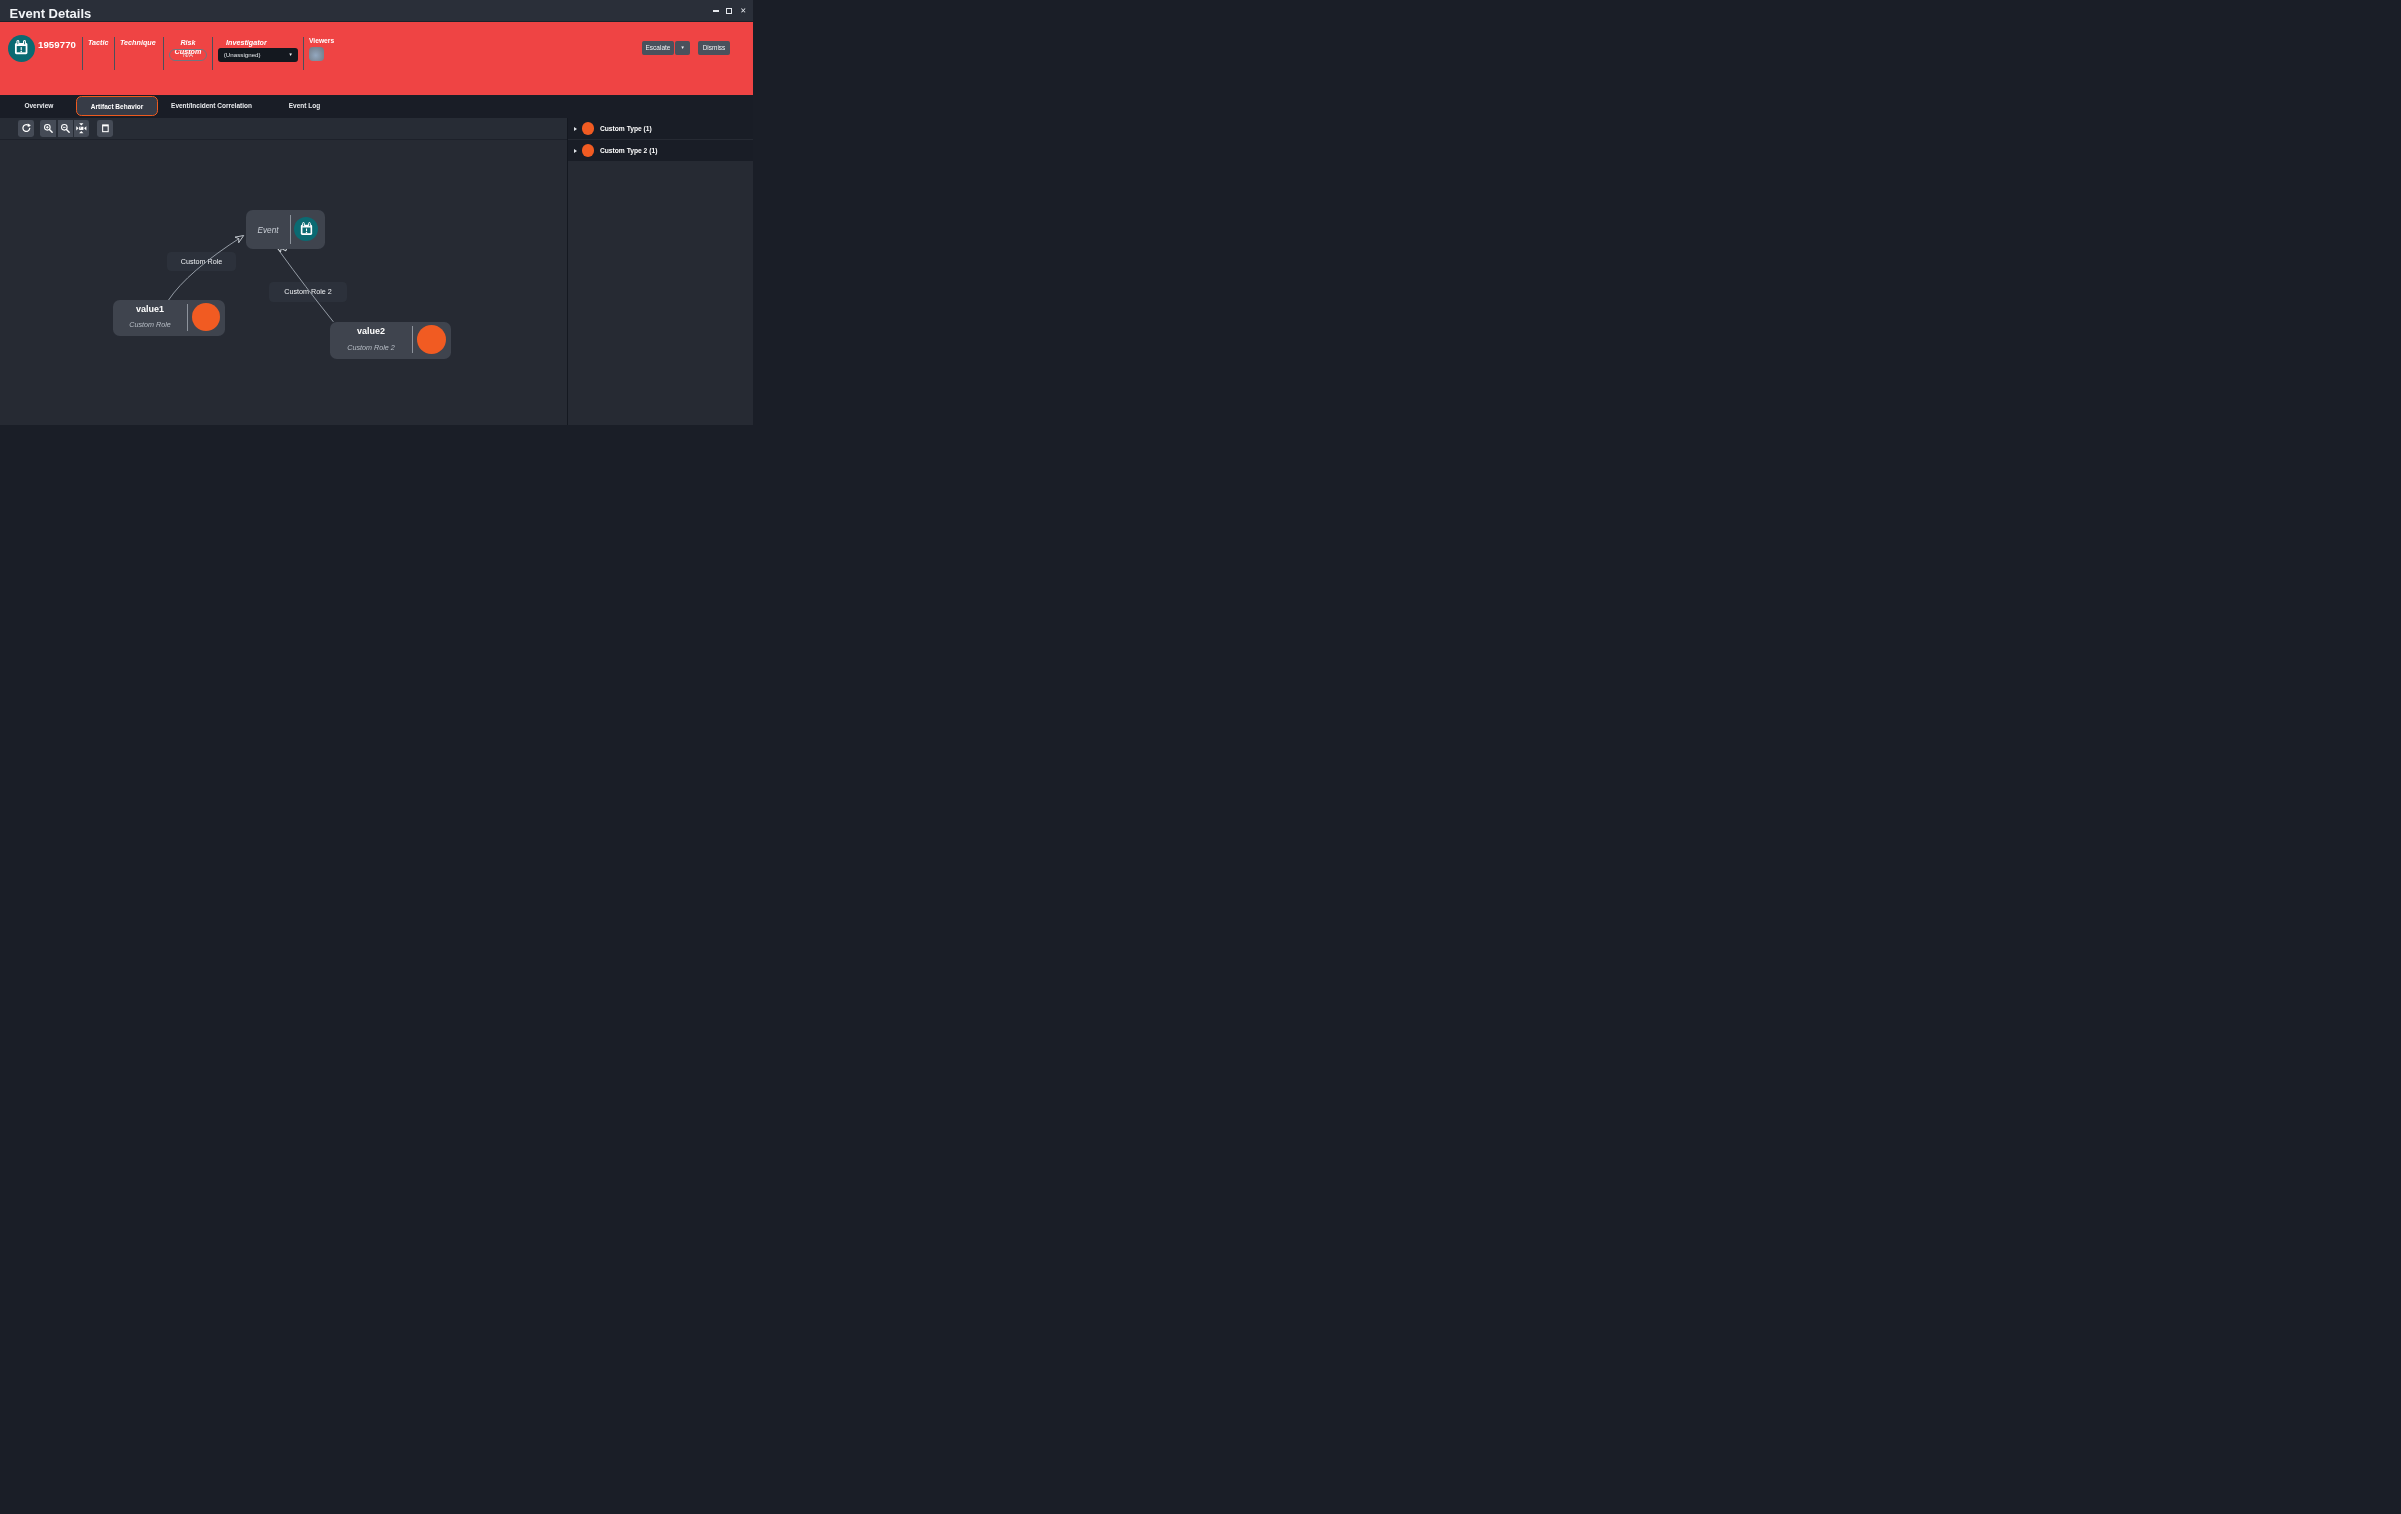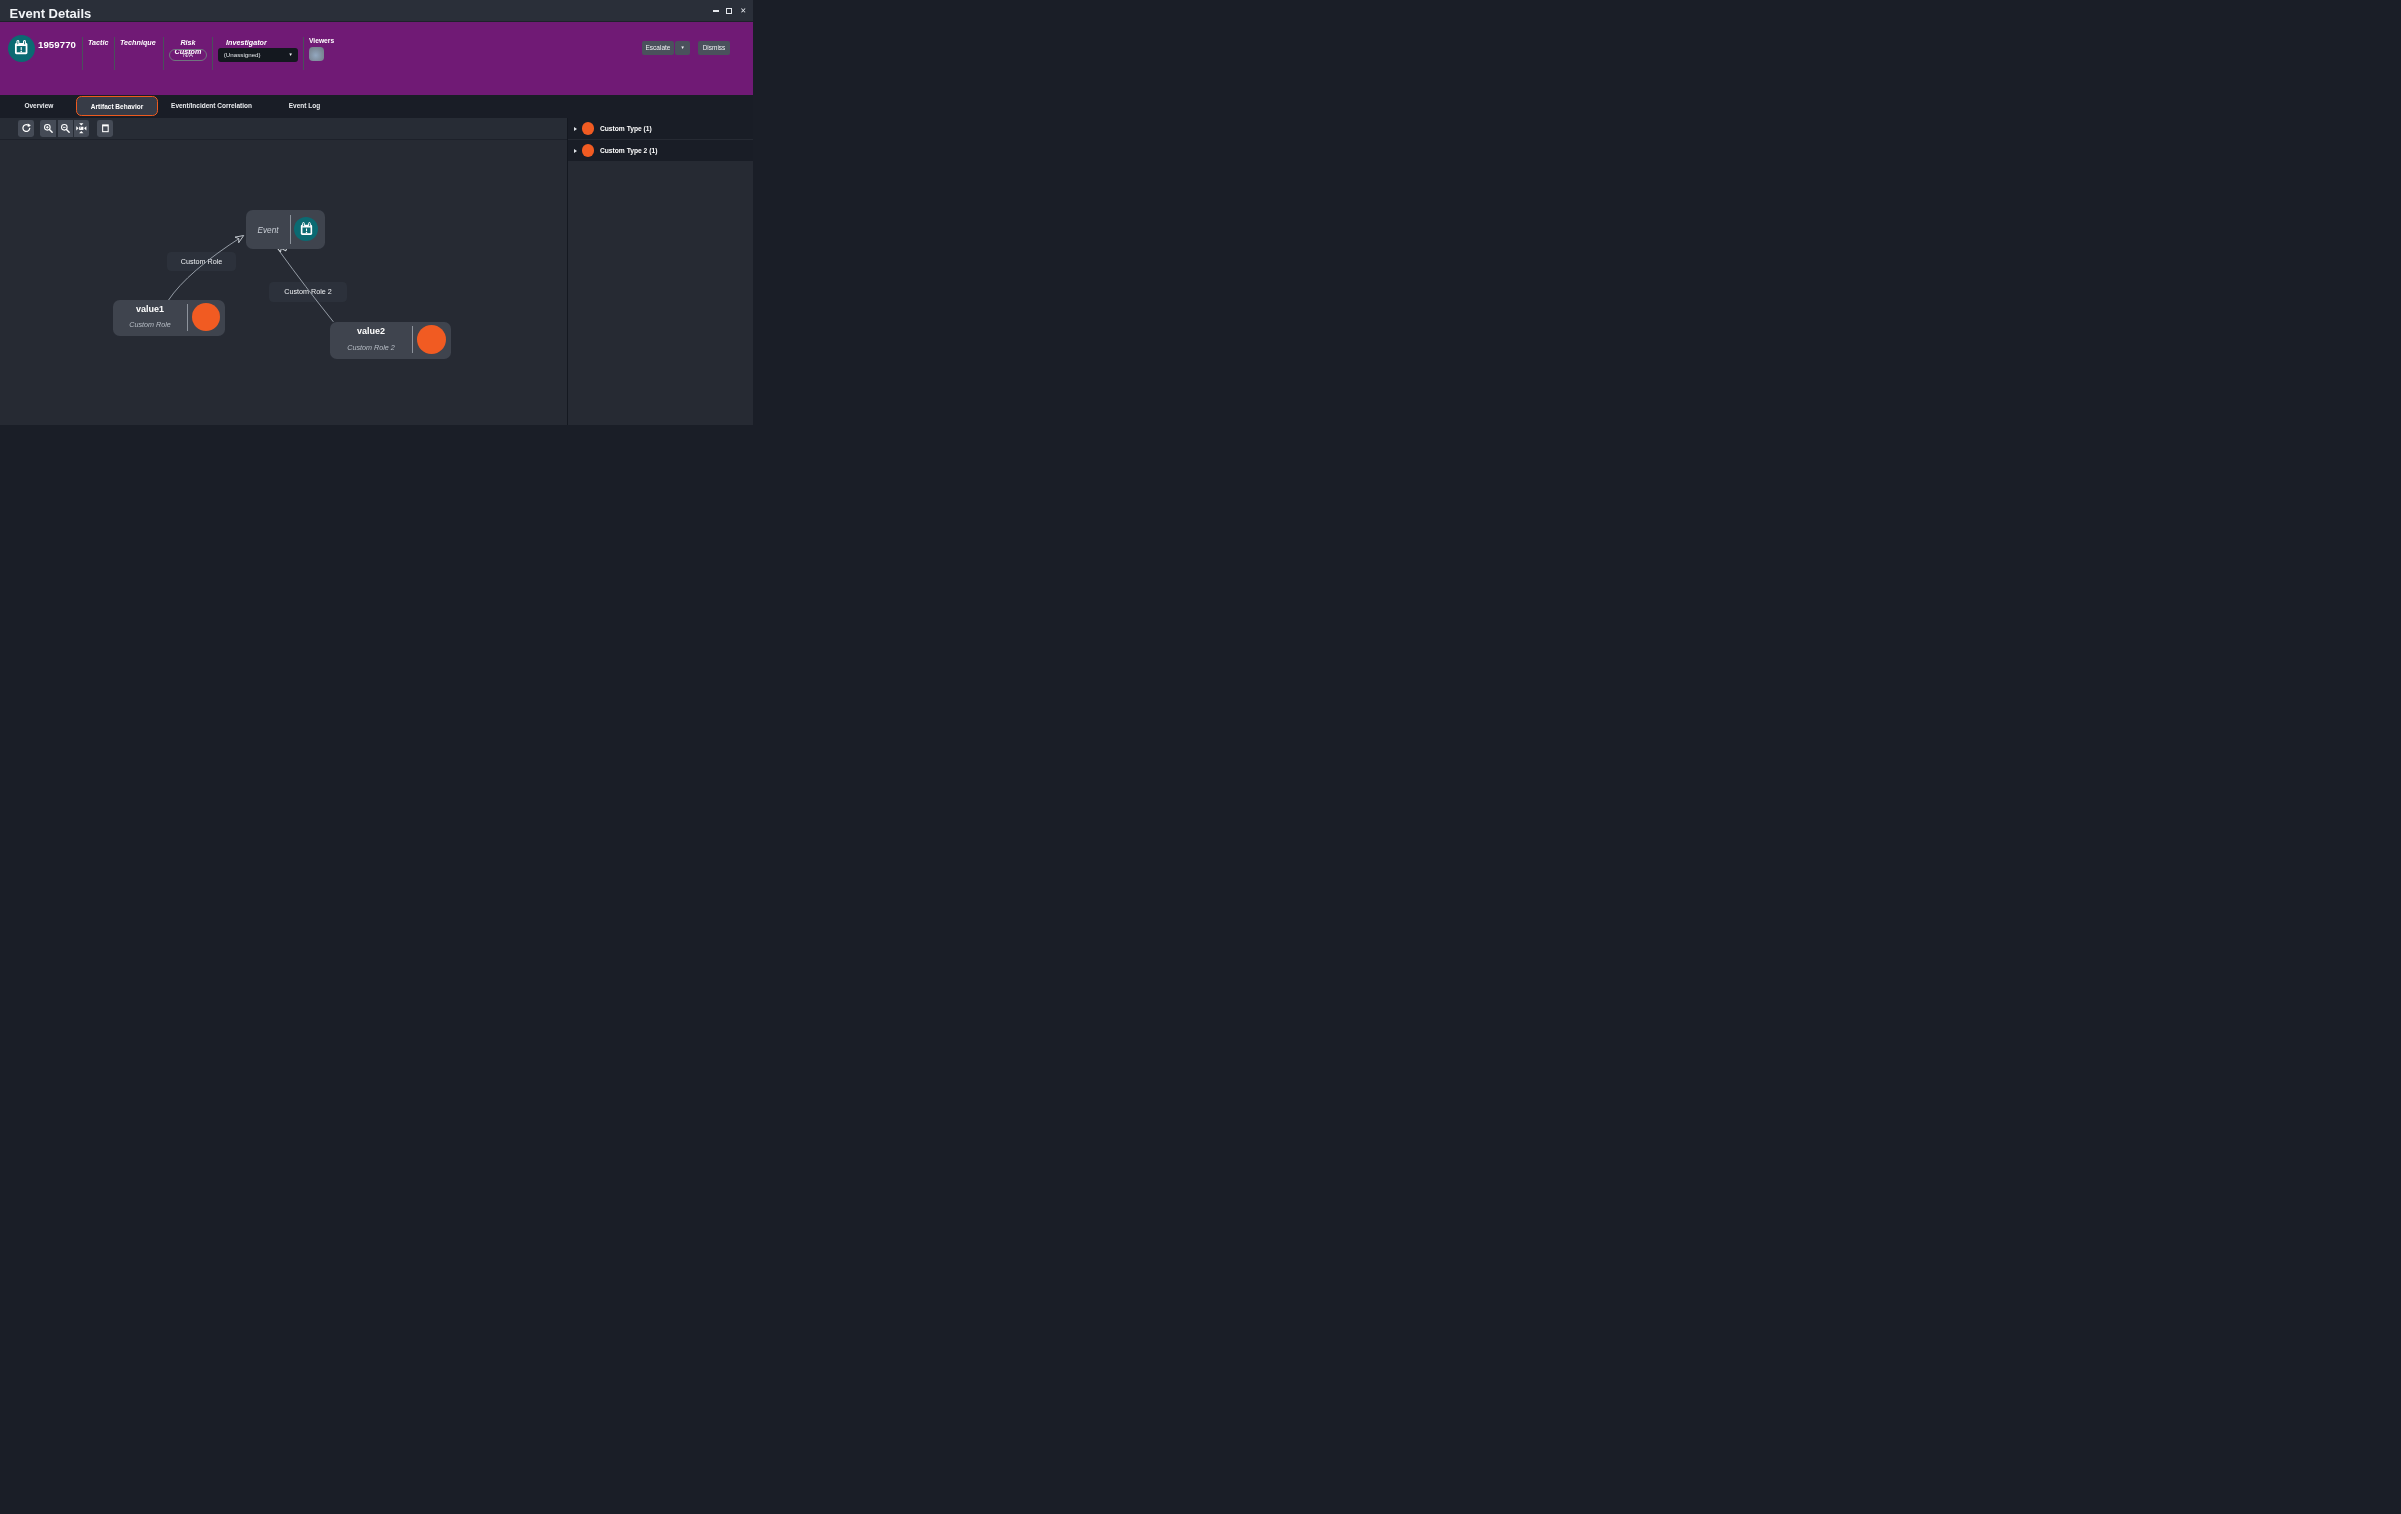--- a/index.html
+++ b/index.html
@@ -10,21 +10,21 @@
   
   .titlebar { position:absolute; left:0; top:0; width:753px; height:21.6px;
               background:#2a2f39; border-bottom:1px solid #1e222a; }
   .titlebar .title { position:absolute; left:9.6px; top:6.2px; font-size:13px; font-weight:bold; color:#f2f4f7; }
   .winbtn { position:absolute; top:5.8px; width:10.6px; height:10.6px; display:flex; align-items:center; justify-content:center; cursor:default; }
   .minimize-glyph { width:5.8px; height:1.4px; background:#e6e9ee; }
   .maximize-glyph { width:6.2px; height:5.8px; border:1px solid #e6e9ee; border-top-width:1.4px; }
   .close-glyph { color:#e6e9ee; font-size:7.2px; line-height:7.2px; }
 
   
-  .header { position:absolute; left:0; top:21.6px; width:901px; height:73px; background:#701a75; }
+  .header { position:absolute; left:0; top:21.6px; width:901px; height:73px; background:#ef4444; }
   .event-icon-circle { position:absolute; left:8.2px; top:13px; width:27px; height:27px; border-radius:50%;
                        background:#0b6a72; display:flex; align-items:center; justify-content:center; }
   .event-id { position:absolute; left:38px; top:17.3px; font-size:9.6px; font-weight:bold; color:#ffffff; letter-spacing:0.1px; }
   .vsep { position:absolute; top:15px; width:0.5px; height:33px; background:#4a505b; }
   .hlabel { position:absolute; top:16px; font-size:7.2px; font-weight:bold; color:#ffffff;font-style:italic; }
   .risk-pill { position:absolute; left:169px; top:27px; width:38px; height:12.5px; border:0.7px solid #70767f;
                border-radius:6.7px; color:#e8eaee; font-size:6px; display:flex; align-items:center; justify-content:center; }
   .inv-select { position:absolute; left:218px; top:26.4px; width:80px; height:14px; background:#14181f;
                 border-radius:2.9px; color:#e4e7eb; font-size:6.2px; display:flex; align-items:center;
                 padding:0 5.8px; cursor:pointer; }

